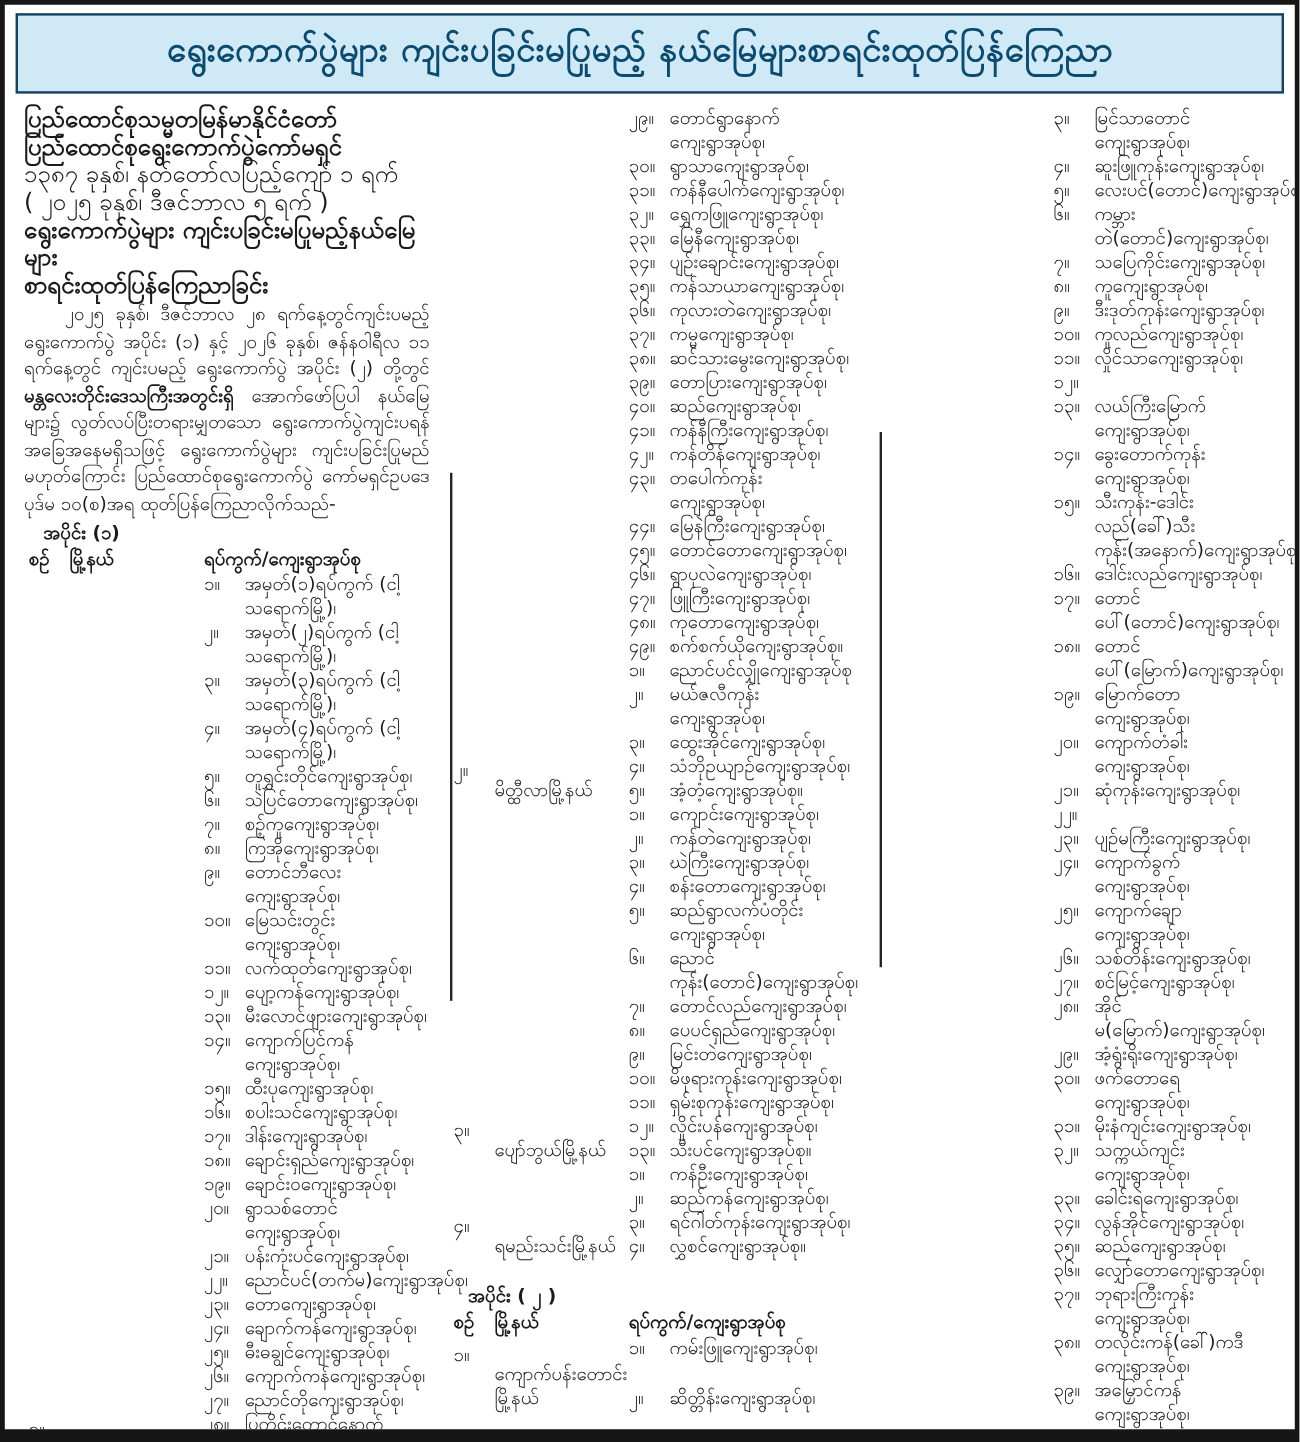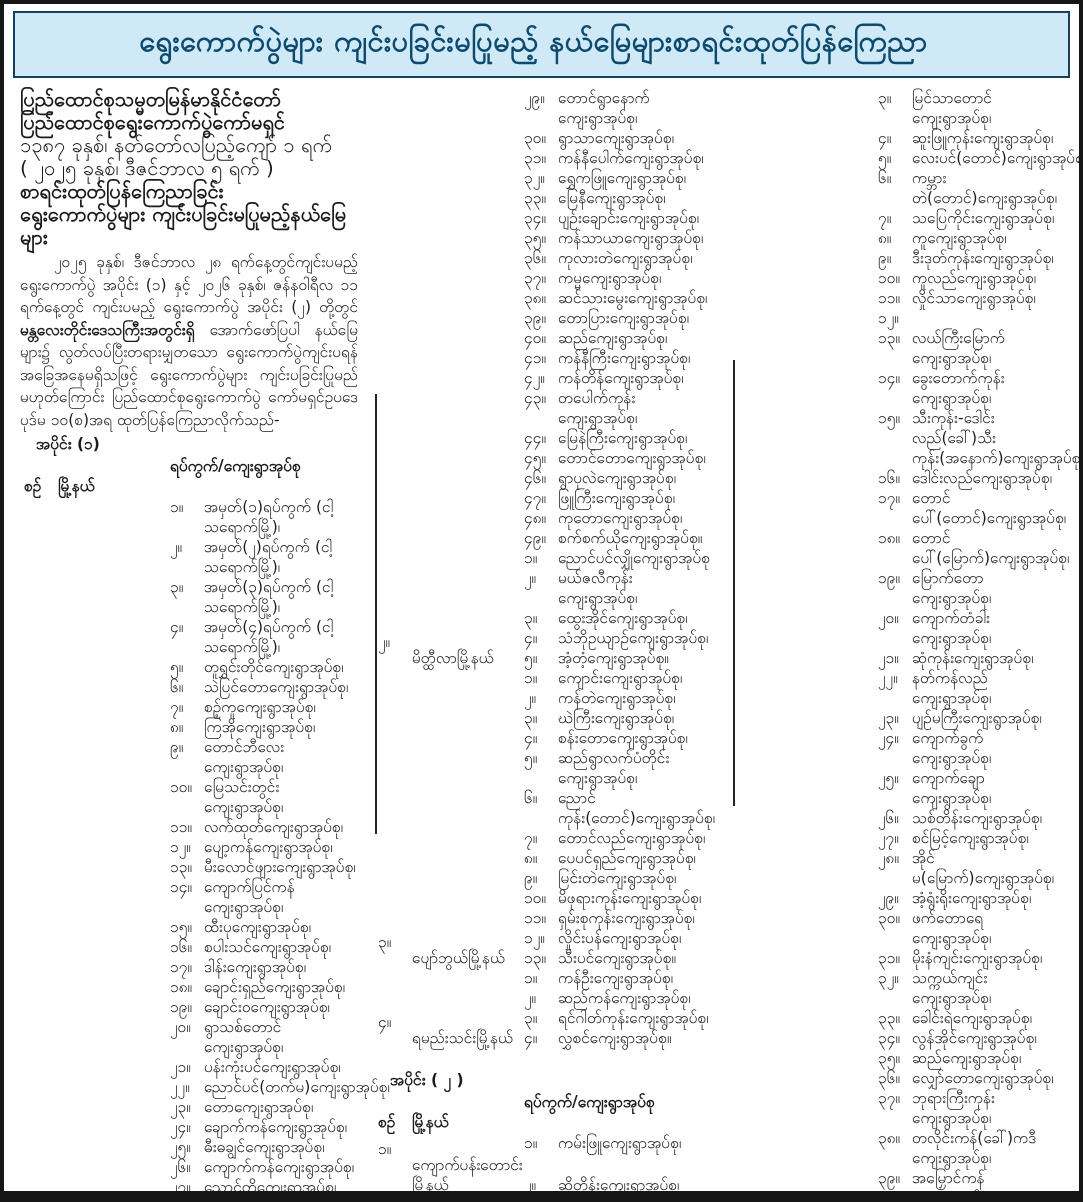--- a/index.html
+++ b/index.html
@@ -33,21 +33,21 @@
     align-items:flex-start;
   }
   .col{width:338px;flex:none;font-size:15.5px;line-height:20px;}
   .col:last-child{width:330px;}
   .intro-line{font-size:20px;line-height:23px;}
   .b{font-weight:bold;}
   .para{text-align:justify;text-indent:34px;line-height:22.5px;margin:2px 0 3px 0;}
   .section{font-weight:bold;margin:2px 0;padding-left:16px;}
   .section.sp{margin-top:22px;}
   .colhead{display:flex;font-weight:bold;margin:1px 0;}
-  .ch-left{width:150px;flex:none;display:flex;padding-left:4px;box-sizing:border-box;margin-top:20px;}
+  .ch-left{width:150px;flex:none;display:flex;padding-left:4px;box-sizing:border-box;}
   .ch-no{width:34px;flex:none;}
   .ch-right{flex:1;}
   .group{display:flex;align-items:flex-end;}
   .tcell{width:150px;flex:none;display:flex;padding-left:4px;box-sizing:border-box;}
   .tno{width:34px;flex:none;}
   .tname{flex:1;margin-top:16px;}
   .icell{flex:1;min-width:0;}
   .item{display:flex;}
   .item.gap{margin-top:22px;}
   .ino{width:34px;flex:none;}
@@ -62,22 +62,22 @@
 <div class="page">
   <div class="banner">
     <span>ရွေးကောက်ပွဲများ ကျင်းပခြင်းမပြုမည့် နယ်မြေများစာရင်းထုတ်ပြန်ကြေညာ</span>
   </div>
   <div class="cols">
     <div class="col">
         <div class="intro-line b">ပြည်ထောင်စုသမ္မတမြန်မာနိုင်ငံတော်</div>
         <div class="intro-line b">ပြည်ထောင်စုရွေးကောက်ပွဲကော်မရှင်</div>
         <div class="intro-line">၁၃၈၇ ခုနှစ်၊ နတ်တော်လပြည့်ကျော် ၁ ရက်</div>
         <div class="intro-line">( ၂၀၂၅ ခုနှစ်၊ ဒီဇင်ဘာလ ၅ ရက် )</div>
+        <div class="intro-line b">ရွေးကောက်ပွဲများ ကျင်းပခြင်းမပြုမည့်နယ်မြေများ</div>
         <div class="intro-line b">စာရင်းထုတ်ပြန်ကြေညာခြင်း</div>
-        <div class="intro-line b">ရွေးကောက်ပွဲများ ကျင်းပခြင်းမပြုမည့်နယ်မြေများ</div>
         <div class="para"><span>၂၀၂၅ ခုနှစ်၊ ဒီဇင်ဘာလ ၂၈ ရက်နေ့တွင်ကျင်းပမည့် ရွေးကောက်ပွဲ အပိုင်း (၁) နှင့် ၂၀၂၆ ခုနှစ်၊ ဇန်နဝါရီလ ၁၁ ရက်နေ့တွင် ကျင်းပမည့် ရွေးကောက်ပွဲ အပိုင်း (၂) တို့တွင် </span><span class="b">မန္တလေးတိုင်းဒေသကြီးအတွင်းရှိ</span><span> အောက်ဖော်ပြပါ နယ်မြေများ၌ လွတ်လပ်ပြီးတရားမျှတသော ရွေးကောက်ပွဲကျင်းပရန် အခြေအနေမရှိသဖြင့် ရွေးကောက်ပွဲများ ကျင်းပခြင်းပြုမည် မဟုတ်ကြောင်း ပြည်ထောင်စုရွေးကောက်ပွဲ ကော်မရှင်ဥပဒေပုဒ်မ ၁၀(စ)အရ ထုတ်ပြန်ကြေညာလိုက်သည်-</span></div>
         <div class="section">အပိုင်း (၁)</div>
         <div class="colhead">
           <div class="ch-left">
             <span class="ch-no">စဉ်</span>
             <span>မြို့နယ်</span>
           </div>
           <div class="ch-right">ရပ်ကွက်/ကျေးရွာအုပ်စု</div>
         </div>
         <div class="group">
@@ -502,21 +502,20 @@
             <div class="item">
               <span class="ino">၂၀။</span>
               <span class="itext">ကျောက်တံခါးကျေးရွာအုပ်စု၊</span>
             </div>
             <div class="item">
               <span class="ino">၂၁။</span>
               <span class="itext">ဆုံကုန်းကျေးရွာအုပ်စု၊</span>
             </div>
             <div class="item">
               <span class="ino">၂၂။</span>
-              <span class="itext">နတ်ကန်လည်ကျေးရွာအုပ်စု၊</span>
             </div>
             <div class="item">
               <span class="ino">၂၃။</span>
               <span class="itext">ပျဉ်မကြီးကျေးရွာအုပ်စု၊</span>
             </div>
             <div class="item">
               <span class="ino">၂၄။</span>
               <span class="itext">ကျောက်ခွက်ကျေးရွာအုပ်စု၊</span>
             </div>
             <div class="item">

